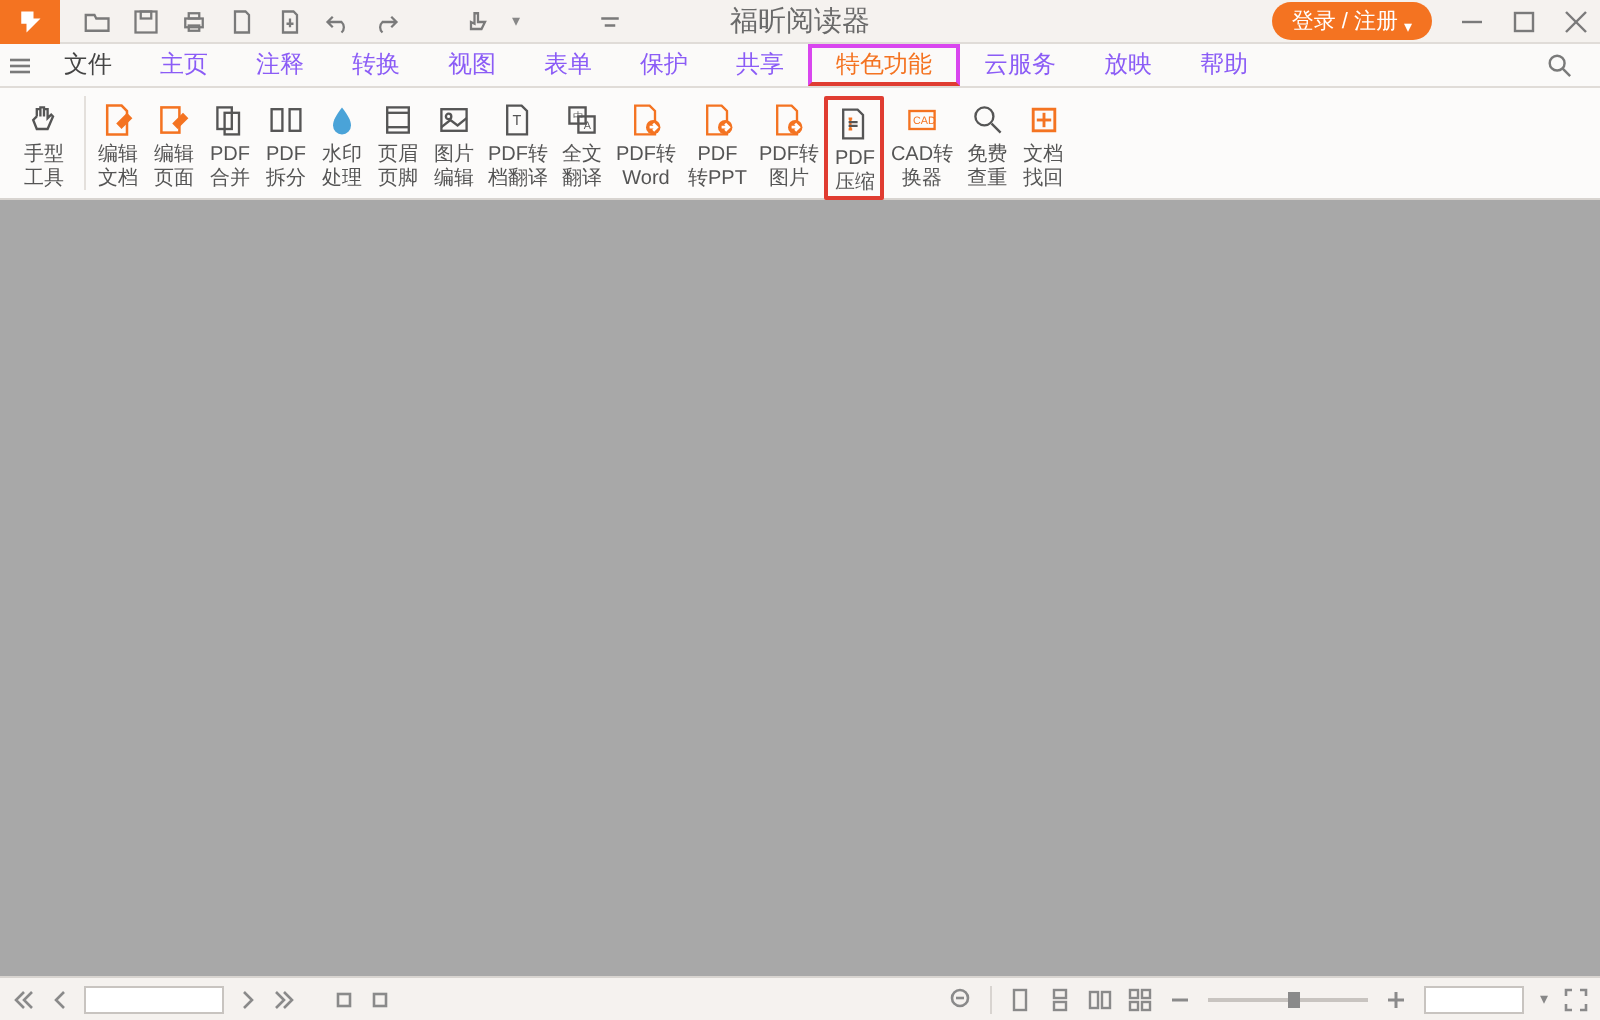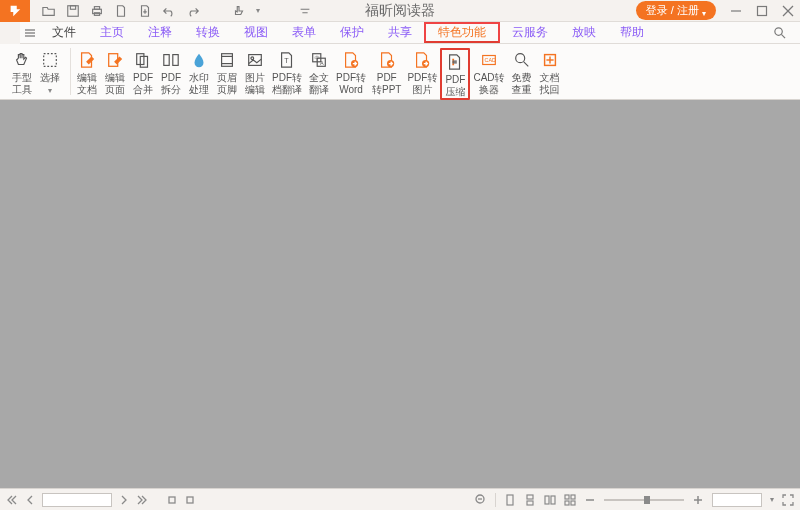--- a/index.html
+++ b/index.html
@@ -8,29 +8,29 @@
 .titlebar { height: 22px; background: #f5f2ef; display: flex; align-items: center; position: relative; border-bottom: 1px solid #e0dcd8; }
 .logo-box { width: 30px; height: 22px; background: #f47321; display: flex; align-items: center; justify-content: center; }
 .logo-box svg { width: 14px; height: 14px; fill: white; }
 .qat { display: flex; align-items: center; margin-left: 12px; gap: 10px; }
 .qat-icon { width: 14px; height: 14px; color: #7a7a7a; cursor: pointer; }
 .title-text { position: absolute; left: 50%; transform: translateX(-50%); font-size: 14px; color: #6a6a6a; }
 .win-controls { position: absolute; right: 6px; display: flex; align-items: center; gap: 14px; }
 .login-btn { background: #f47321; color: white; font-size: 11px; padding: 2px 10px; border-radius: 10px; cursor: pointer; display: flex; align-items: flex-end; }
 .win-icon { width: 12px; height: 12px; color: #7a7a7a; cursor: pointer; }
 
-.menubar { height: 22px; background: #fbfaf9; display: flex; align-items: stretch; border-bottom: 1px solid #e0dcd8; padding-left: 0; margin-left: 20px; }
+.menubar { height: 22px; background: #fbfaf9; display: flex; align-items: stretch; border-bottom: 1px solid #e0dcd8; padding-left: 0; }
 .menu-item { font-size: 12px; color: #8b5cf6; padding: 0 12px; display: flex; align-items: center; cursor: pointer; }
 .menu-item.file { color: #444; }
-.menu-item.active { color: #f47321; border: 2px solid #ef4444; border-bottom: 2px solid #e03c31; position: relative; z-index: 2; }
+.menu-item.active { color: #f47321; border: 2px solid #d946ef; border-bottom: 2px solid #e03c31; position: relative; z-index: 2; }
 .menu-hamburger { width: 20px; display:flex; align-items:center; justify-content:center; color:#7a7a7a; }
 .menu-search { width: 30px; display:flex; align-items:center; justify-content:center; color:#7a7a7a; margin-left: auto; margin-right: 6px; cursor:pointer; }
 
 .ribbon { height: 56px; background: #fcfbfa; display: flex; align-items: center; padding: 4px 2px; border-bottom: 1px solid #d8d4d0; }
-.ribbon-group-left { display: flex; align-items: flex-start; gap: 0; border-right: 1px solid #e4e0dc; padding: 0 6px; height: 100%; }
+.ribbon-group-left { display: flex; align-items: flex-start; gap: 12px; border-right: 1px solid #e4e0dc; padding: 0 6px; height: 100%; flex-direction: column; }
 .ribbon-tool { display: flex; flex-direction: column; align-items: center; justify-content: flex-start; width: 28px; cursor: pointer; padding-top: 2px; }
 .ribbon-tool.wide { width: auto; min-width: 28px; padding: 2px 3px 0; }
 .ribbon-icon { width: 20px; height: 20px; color: #555; display: flex; align-items: center; justify-content: center; }
 .ribbon-icon.orange { color: #f47321; }
 .ribbon-label { font-size: 10px; color: #555; text-align: center; line-height: 12px; margin-top: 2px; white-space: nowrap; }
 .ribbon-tool.highlighted { border: 2px solid #e03c31; border-radius: 1px; }
 .caret-down { font-size: 8px; color: #888; line-height: 6px; }
 
 .ribbon-main { display: flex; align-items: flex-start; padding: 0 2px; height: 100%; gap: 0; }
 

